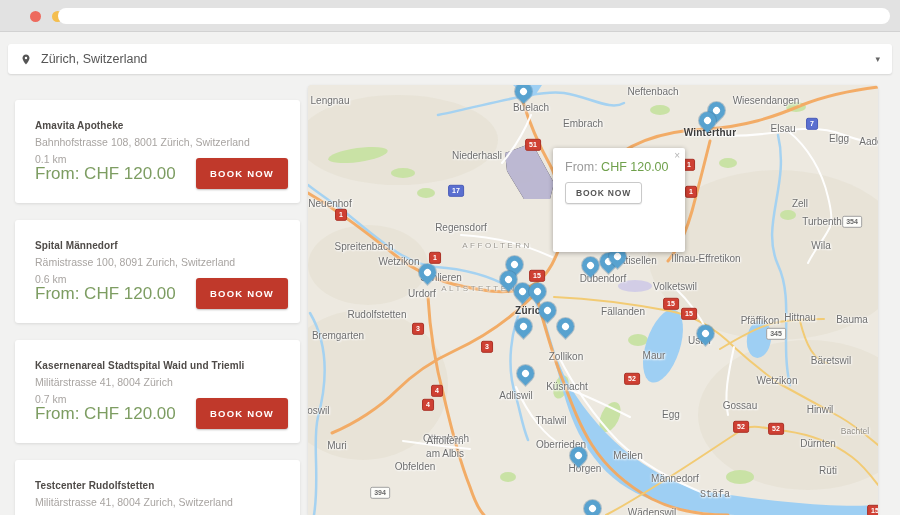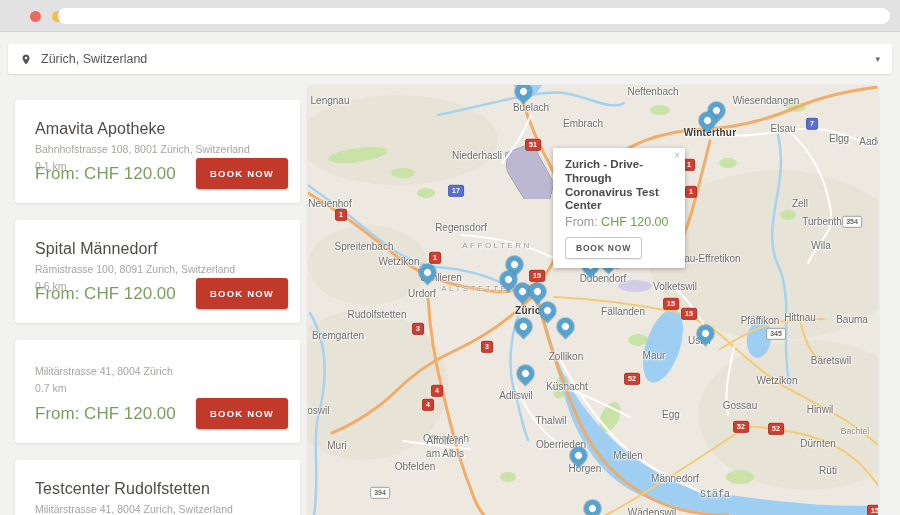--- a/index.html
+++ b/index.html
@@ -22,21 +22,21 @@
   .searchbar{position:absolute;left:8px;top:44px;width:884px;height:30px;background:#fff;border-radius:3px;
     box-shadow:0 1px 2px rgba(0,0,0,.12);display:flex;align-items:center;padding:0 12px;}
   .searchbar .pin-ico{width:12px;height:15px;margin-right:9px;flex:0 0 auto;}
   .searchbar .stext{font-size:12.5px;color:#555;flex:1;}
   .searchbar .caret{font-size:9px;color:#666;}
 
   
   .cards{position:absolute;left:15px;top:100px;width:285px;}
   .card{position:relative;width:285px;height:103px;margin-bottom:17px;background:#fff;border-radius:3px;
     box-shadow:0 1px 3px rgba(0,0,0,.10);padding:20px 12px 0 20px;}
-  .card .cname{font-size:16px;font-weight:normal;color:#4f4b48;letter-spacing:.1px;}
+  .card .cname{font-size:10px;font-weight:bold;color:#4f4b48;letter-spacing:.1px;}
   .card .caddr{font-size:10.5px;color:#a8a4a1;margin-top:5px;}
   .card .cdist{font-size:10.5px;color:#a8a4a1;margin-top:5px;}
   .card .cfoot{position:absolute;left:20px;right:12px;bottom:14px;display:flex;align-items:center;justify-content:space-between;}
   .card .cprice{font-size:17px;color:var(--price_green);}
   .book-btn{background:var(--accent_red);color:#fff;border:none;border-radius:3px;font-family:inherit;
     font-size:9.5px;font-weight:bold;letter-spacing:1.2px;padding:10px 14px;box-shadow:0 1px 2px rgba(0,0,0,.25);cursor:pointer;}
 
   
   .map{position:absolute;left:308px;top:85px;width:570px;height:430px;background:var(--map_bg);
     border-radius:4px 4px 0 0;overflow:hidden;box-shadow:0 1px 3px rgba(0,0,0,.12);}
@@ -105,20 +105,21 @@
     <div class="cname">Spital Männedorf</div>
     <div class="caddr">Rämistrasse 100, 8091 Zurich, Switzerland</div>
     <div class="cdist">0.6 km</div>
     <div class="cfoot">
       <span class="cprice">From: CHF 120.00</span>
       <button class="book-btn">BOOK NOW</button>
     </div>
   </div>
 
   <div class="card">
+    <div class="cname">Kasernenareal Stadtspital Waid und Triemli</div>
     <div class="caddr">Militärstrasse 41, 8004 Zürich</div>
     <div class="cdist">0.7 km</div>
     <div class="cfoot">
       <span class="cprice">From: CHF 120.00</span>
       <button class="book-btn">BOOK NOW</button>
     </div>
   </div>
 
   <div class="card">
     <div class="cname">Testcenter Rudolfstetten</div>
@@ -302,17 +303,16 @@
       <div class="pin" style="left: 291.5px; top: 167.5px;"></div>
       <div class="pin" style="left: 300.5px; top: 162.5px;"></div>
       <div class="pin" style="left: 388.5px; top: 239.5px;"></div>
       <div class="pin" style="left: 208.5px; top: 279.5px;"></div>
       <div class="pin" style="left: 261.5px; top: 361.5px;"></div>
       <div class="pin" style="left: 275.5px; top: 414.5px;"></div>
     </div>
 
   <div class="popup">
     <span class="pclose">×</span>
-    <div class="ptitle">Zurich - Drive-Through Coronavirus Test Center</div>
     <div class="pprice"><span class="pfrom">From: </span><span class="pval">CHF 120.00</span></div>
     <button class="pbook">BOOK NOW</button>
   </div>
 </div>
 
 </body></html>

